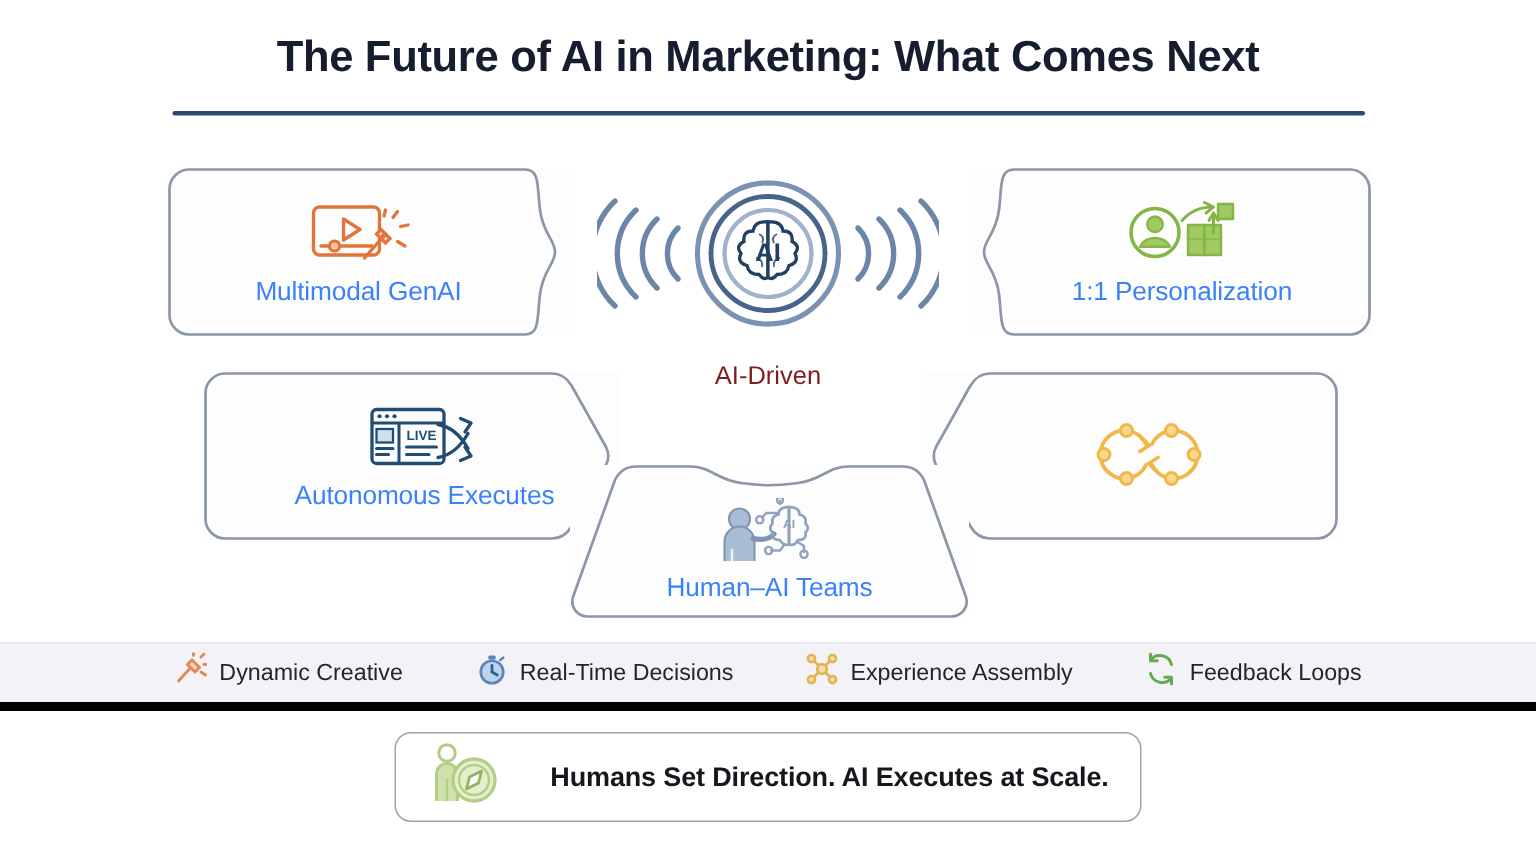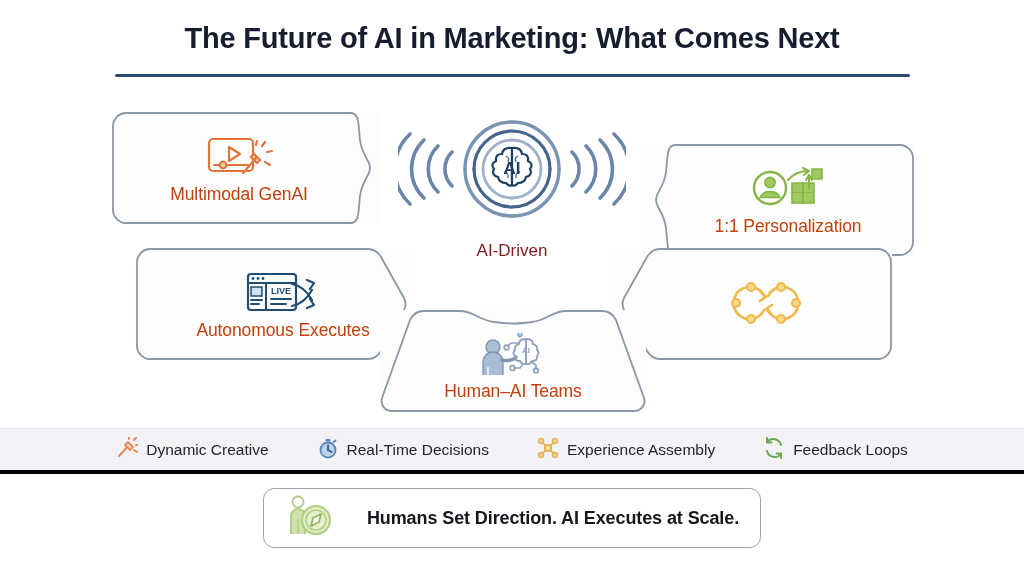--- a/index.html
+++ b/index.html
@@ -47,29 +47,29 @@
   .card-inner {
     position: relative;
     display: flex;
     flex-direction: column;
     align-items: center;
     justify-content: center;
     width: 100%; height: 100%;
   }
   .card-label {
     font-size: 17.5px;
-    color: #c2410c;
+    color: #3b82f6;
     white-space: nowrap;
     letter-spacing: -0.1px;
   }
   .card-icon { display: block; }
 
   
   #card-multimodal     { left: 112px; top: 112px;  width: 268px; height: 112px; }
-  #card-personalization{ left: 646px; top: 112px;  width: 268px; height: 112px; margin-top: 32px; }
+  #card-personalization{ left: 646px; top: 112px;  width: 268px; height: 112px; }
   #card-autonomous     { left: 136px; top: 248px;  width: 278px; height: 112px; padding-left: 40px; }
   #card-journey        { left: 614px; top: 248px;  width: 278px; height: 112px; }
   #card-humanai        { left: 380px; top: 310px;  width: 266px; height: 102px; }
 
   #card-multimodal .card-inner     { padding-right: 14px; }
   #card-personalization .card-inner{ padding-left: 16px; }
   #card-autonomous .card-inner     { padding-right: 24px; }
   #card-journey .card-inner        { padding-left: 26px; }
   #card-humanai .card-inner        { padding-top: 12px; }
 
@@ -89,21 +89,21 @@
     color: #7f1d1d;
   }
 
   
   #strip {
     position: absolute;
     left: 0; top: 428px;
     width: 1024px; height: 46px;
     background: #f3f3f7;
     border-top: 1px solid #e4e4ec;
-    border-bottom: 4px solid #000000;
+    border-bottom: 6px solid #000000;
     display: flex;
     align-items: center;
     justify-content: center;
     box-sizing: border-box;
   }
   .strip-item {
     display: flex;
     align-items: center;
     gap: 8px;
     margin: 0 24px;

